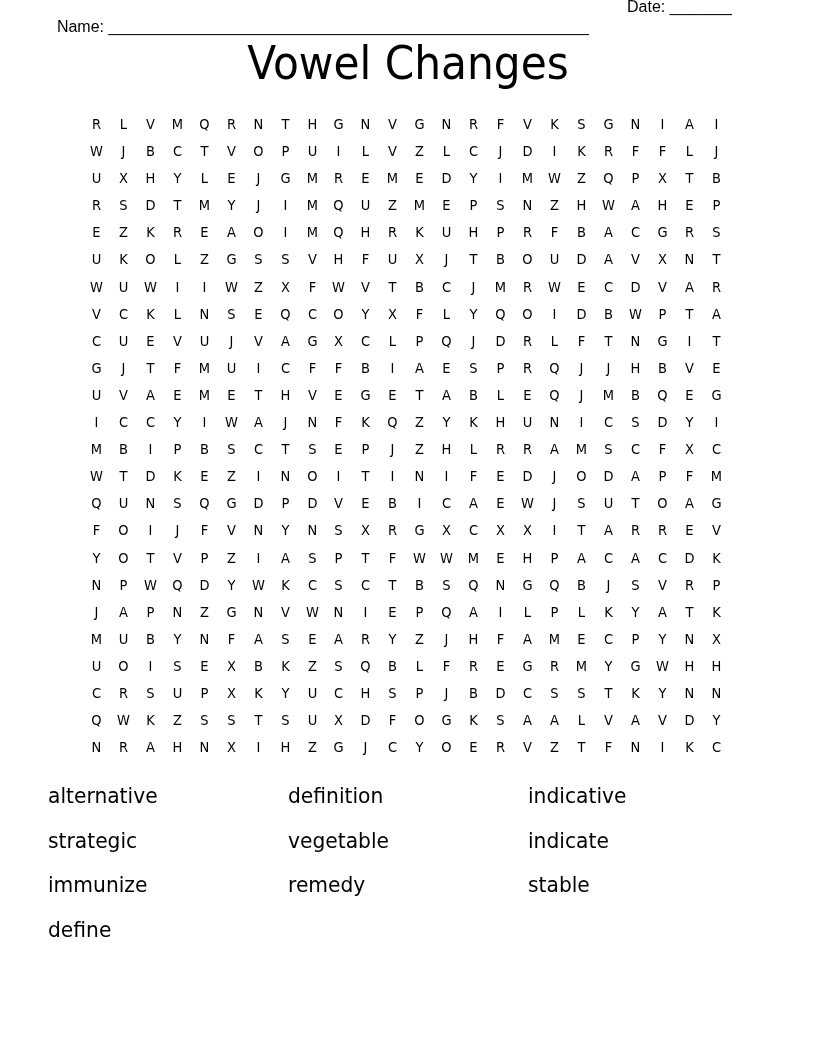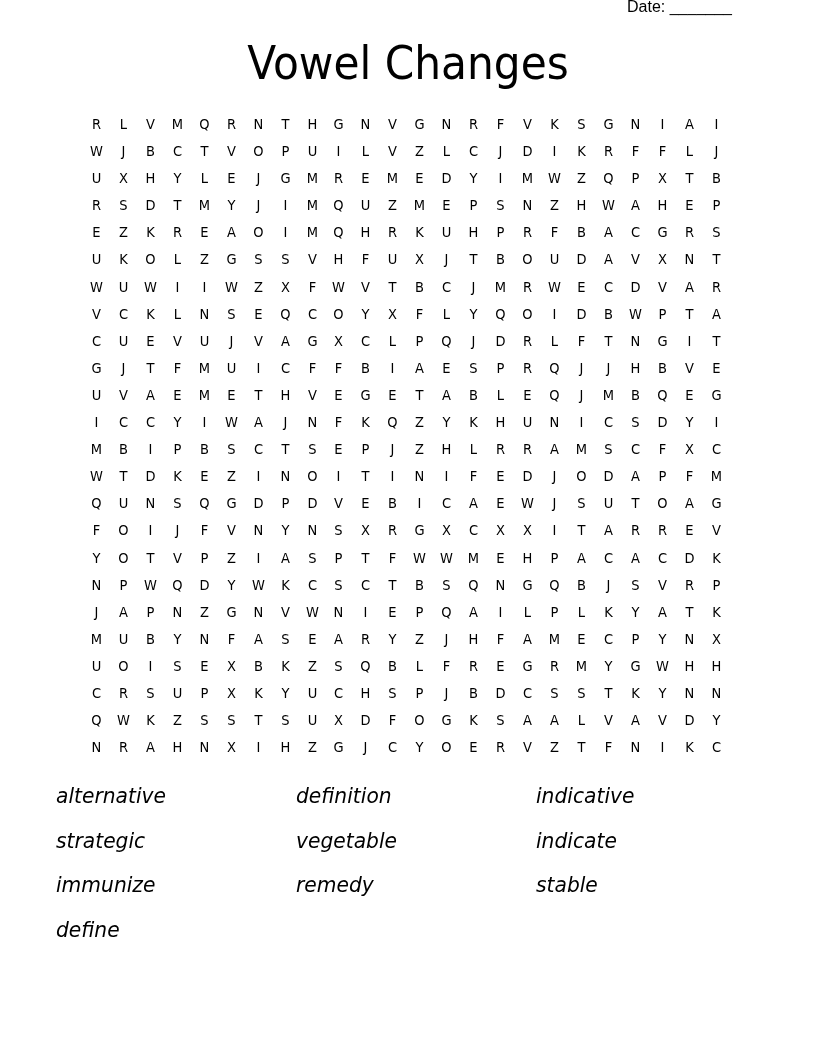--- a/index.html
+++ b/index.html
@@ -17,32 +17,33 @@
     }
     .grid {
       position: absolute; top: 111px; left: 83px;
       display: grid; grid-template-columns: repeat(24, 26.95px); grid-auto-rows: 27.1px;
     }
     .cell {
       font-family: "DejaVu Sans", sans-serif; font-size: 14.5px; text-align: center;
       line-height: 27px; transform: scaleX(0.9);
     }
     .words {
-      position: absolute; top: 778px; left: 56px; width: 740px;
-      display: grid; grid-template-columns: 240px 240px 240px; grid-auto-rows: 44.5px; font-style: italic;
+      position: absolute; top: 778px; left: 48px; width: 740px;
+      display: grid; grid-template-columns: 240px 240px 240px; grid-auto-rows: 44.5px;
     }
     .word {
       font-family: "DejaVu Sans", sans-serif; font-size: 22px; line-height: 36px;
       transform: scaleX(0.92); transform-origin: left center; white-space: nowrap;
     }
   </style>
 </head>
 <body>
 
 <div class="header-line">
+  <span>Name: ______________________________________________________</span>
   <span class="date">Date: _______</span>
 </div>
 
 <div class="title">Vowel Changes</div>
 
 <div class="grid" id="grid">
     <div class="cell">R</div>
     <div class="cell">L</div>
     <div class="cell">V</div>
     <div class="cell">M</div>

